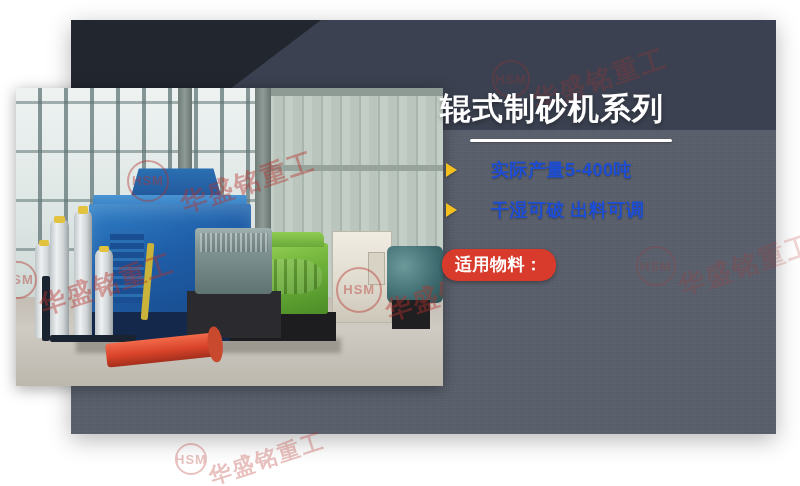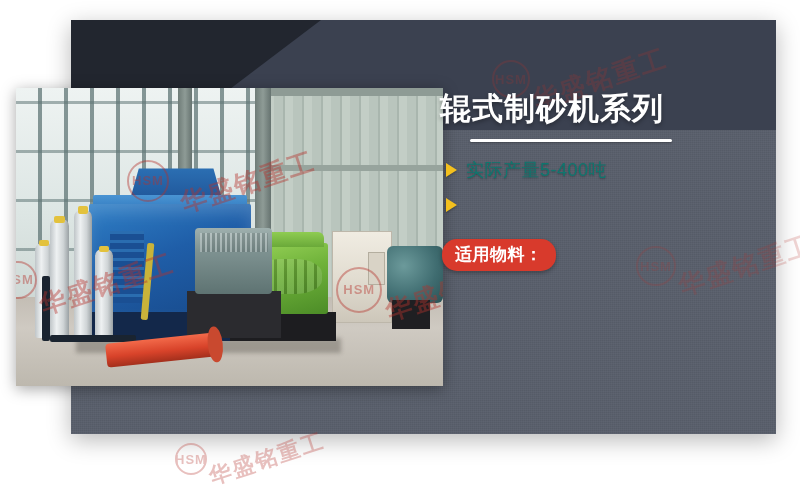--- a/index.html
+++ b/index.html
@@ -300,26 +300,27 @@
   }
   .arrow {
     width:0; height:0;
     border-top:7px solid transparent;
     border-bottom:7px solid transparent;
     border-left:11px solid #f3c01e;
     flex:0 0 auto;
     filter: drop-shadow(0 1px 1px rgba(0,0,0,.3));
   }
   .feature-text {
-    color:#0f766e;
+    color:#1d4ed8;
     font-size:18px;
-    font-weight:400;
+    font-weight:700;
     letter-spacing:.5px;
     white-space:nowrap;
     text-shadow:0 1px 2px rgba(0,0,0,.3);
+    margin-left:25px;
   }
   .badge {
     display:inline-block;
     margin:11px 0 0 2px;
     padding:4px 13px 5px 13px;
     background:#d83a2c;
     color:#ffffff;
     font-size:17px;
     font-weight:700;
     letter-spacing:.5px;
@@ -419,20 +420,21 @@
     <div class="title">辊式制砂机系列</div>
     <div class="divider"></div>
 
     <div class="features">
       <div class="feature">
         <span class="arrow"></span>
         <span class="feature-text">实际产量5-400吨</span>
       </div>
       <div class="feature">
         <span class="arrow"></span>
+        <span class="feature-text">干湿可破  出料可调</span>
       </div>
     </div>
 
     <div class="badge">适用物料：</div>
 
   </div>
 
 </div>
 
 </body></html>

